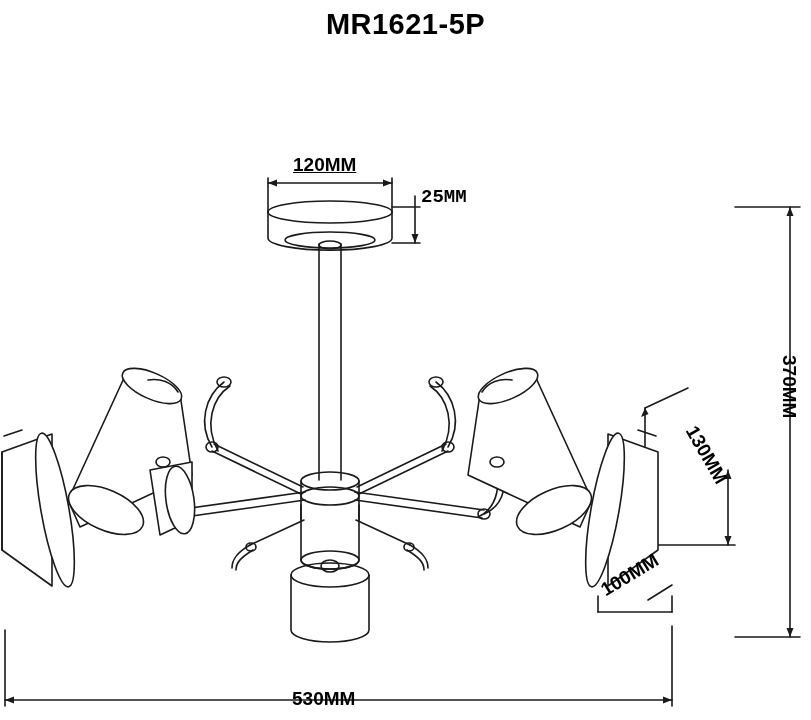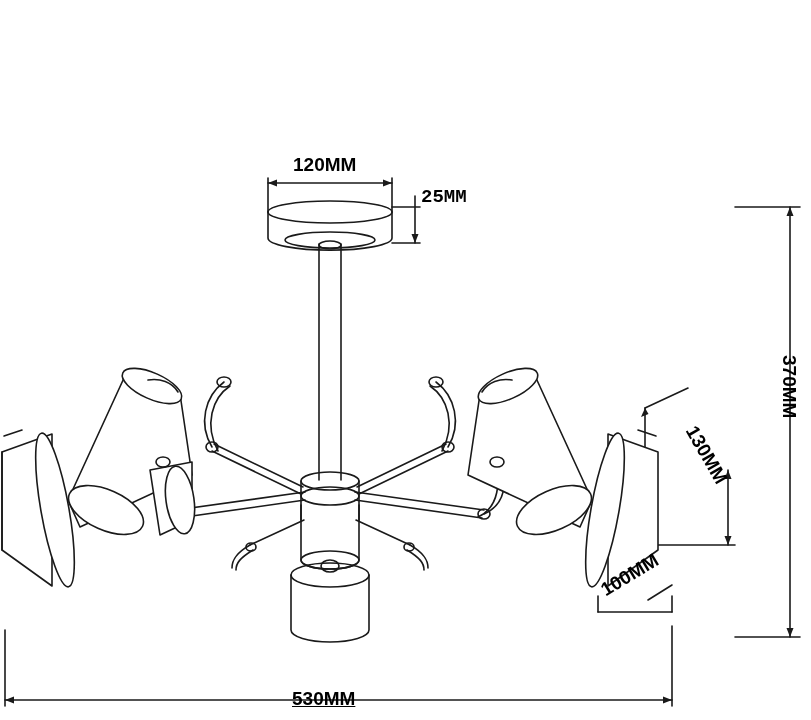--- a/index.html
+++ b/index.html
@@ -46,20 +46,21 @@
   }
   .rot90 {
     transform-origin: left top;
   }
 </style>
 </head>
 <body>
 
 <div id="sheet">
 
+  <div id="title">MR1621-5P</div>
 
   <svg class="draw" width="811" height="720" viewBox="0 0 811 720">
     <g fill="none" stroke="#1a1a1a" stroke-width="1.6" stroke-linejoin="round" stroke-linecap="round">
 
       <g stroke-width="1.6">
 
         <line x1="268" y1="178" x2="268" y2="212"></line>
         <line x1="392" y1="178" x2="392" y2="212"></line>
         <line x1="268" y1="183" x2="392" y2="183"></line>
         <path d="M268 183 L277 179.5 L277 186.5 Z" fill="#1a1a1a" stroke="none"></path>
@@ -198,25 +199,25 @@
       <g>
         <ellipse cx="163" cy="462" rx="7" ry="5"></ellipse>
         <ellipse cx="497" cy="462" rx="7" ry="5"></ellipse>
         <ellipse cx="224" cy="382" rx="7" ry="5"></ellipse>
         <ellipse cx="436" cy="382" rx="7" ry="5"></ellipse>
       </g>
 
     </g>
   </svg>
 
-  <div class="dimlabel" style="left:293px; top:154px;">120MM</div>
+  <div class="dimlabel" style="left:293px; top:154px;text-decoration:underline;">120MM</div>
 
   <div class="dimlabel" style="left:421px; top:186px;font-family:Liberation Mono, monospace;">25MM</div>
 
   <div class="dimlabel rot90" style="left:800px; top:355px; transform: rotate(90deg);">370MM</div>
 
   <div class="dimlabel rot90" style="left:700px; top:422px; transform: rotate(60deg);">130MM</div>
 
   <div class="dimlabel" style="left:597px; top:582px; transform: rotate(-31deg); transform-origin: left top;">100MM</div>
 
-  <div class="dimlabel" style="left:292px; top:688px;text-decoration:underline;">530MM</div>
+  <div class="dimlabel" style="left:292px; top:688px;">530MM</div>
 
 </div>
 
 </body></html>

